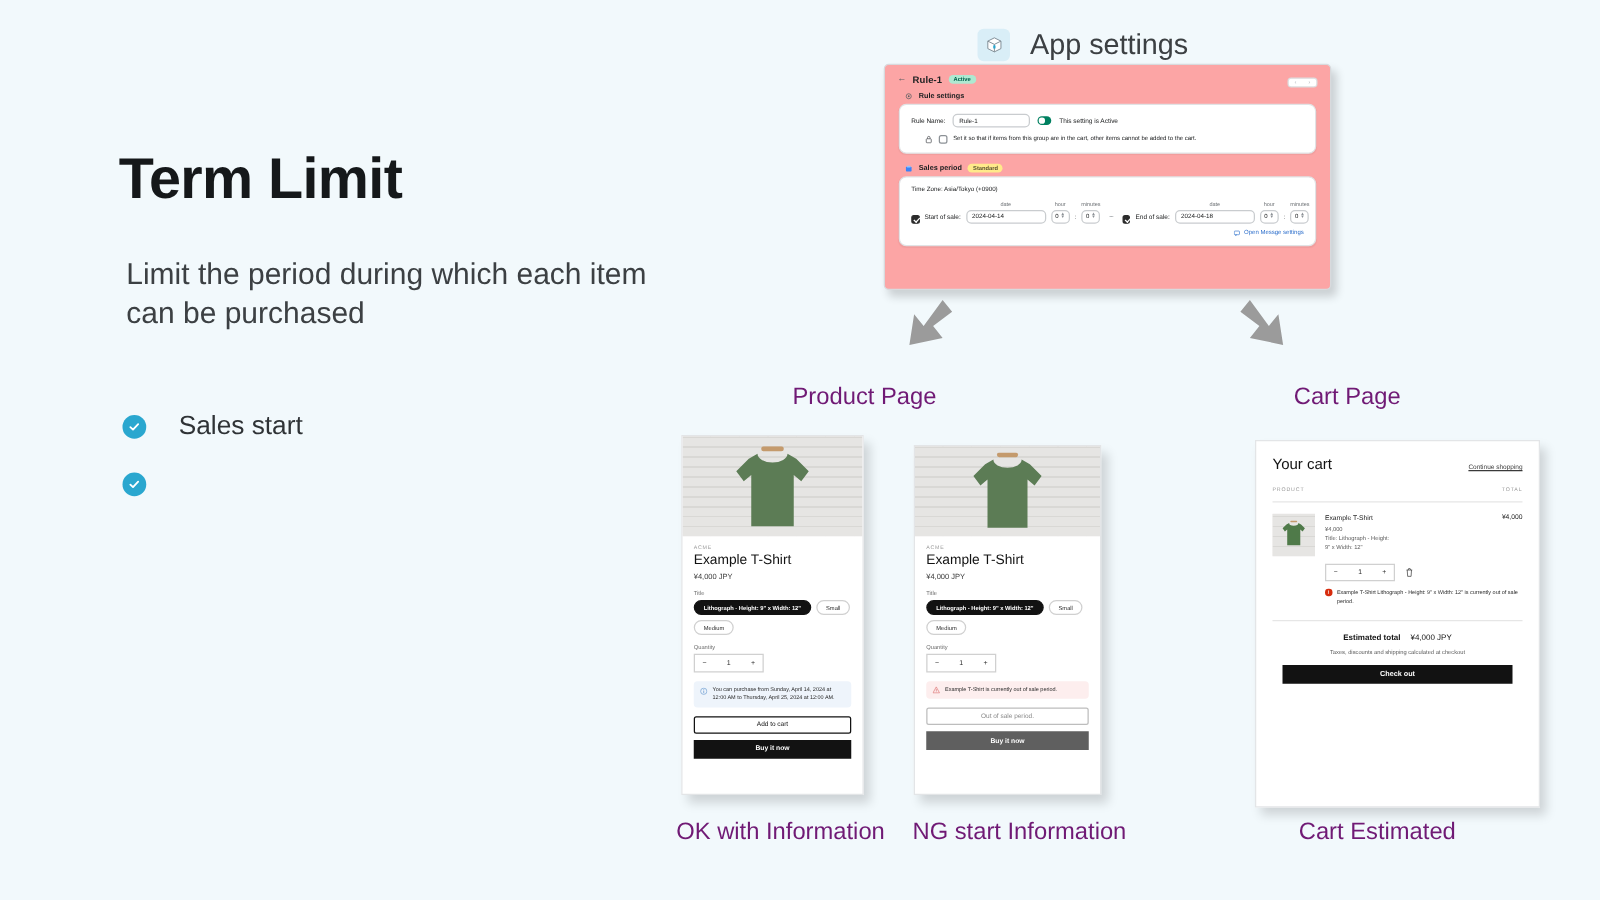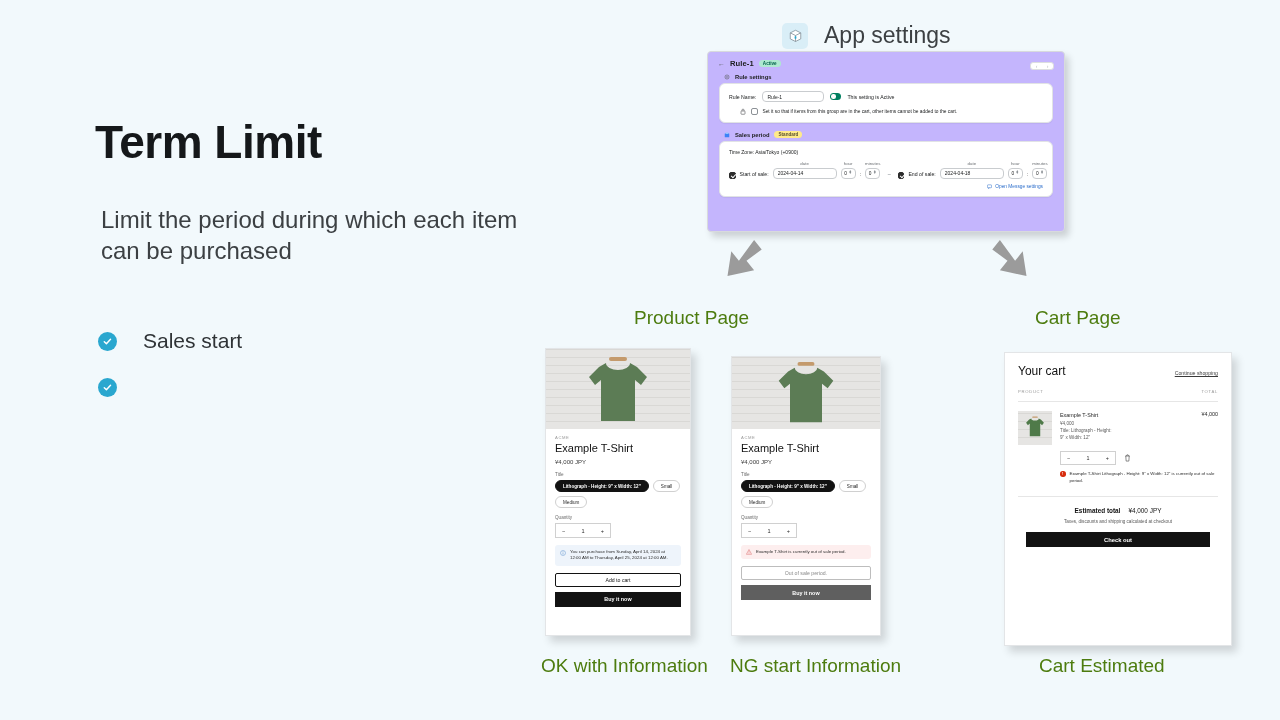--- a/index.html
+++ b/index.html
@@ -41,21 +41,21 @@
   .appset-icon {
     width: 26px; height: 26px; border-radius: 5px;
     background: #d9eef7; display: flex; align-items: center; justify-content: center;
   }
   .appset-label { font-size: 23px; color: #3c4043; }
 
   
   .admin {
     position: absolute; left: 707px; top: 51px;
     width: 358px; height: 181px;
-    background: #c4b5fd;
+    background: #fca5a5;
     border: 1px solid #d8dadd;
     border-radius: 4px;
     box-shadow: 4px 5px 7px rgba(0,0,0,0.16);
     overflow: hidden;
     font-size: 5.4px; color: #202223;
   }
   .admin-topbar {
     display: flex; align-items: center; gap: 5px;
     padding: 7px 10px 4px 10px;
   }
@@ -130,21 +130,21 @@
   .tilde { font-size: 6px; color: #8c9196; padding: 0 3px 2px 3px; }
   .msg-link {
     display: flex; align-items: center; justify-content: flex-end; gap: 3px;
     font-size: 4.8px; color: #2c6ecb; margin-top: 5px;
   }
 
   
   .arrow { position: absolute; }
 
   
-  .sec-caption { position: absolute; font-size: 19px; color: #4d7c0f; }
+  .sec-caption { position: absolute; font-size: 19px; color: #701a75; }
 
   
   .phone {
     position: absolute; background: #fff;
     border: 1px solid #e3e5e7;
     box-shadow: 5px 6px 8px rgba(0,0,0,0.15);
     overflow: hidden;
   }
   .tshirt-img { width: 100%; position: relative; background: #e9e8e6; overflow: hidden; }
   .brick { position: absolute; inset: 0; background:

